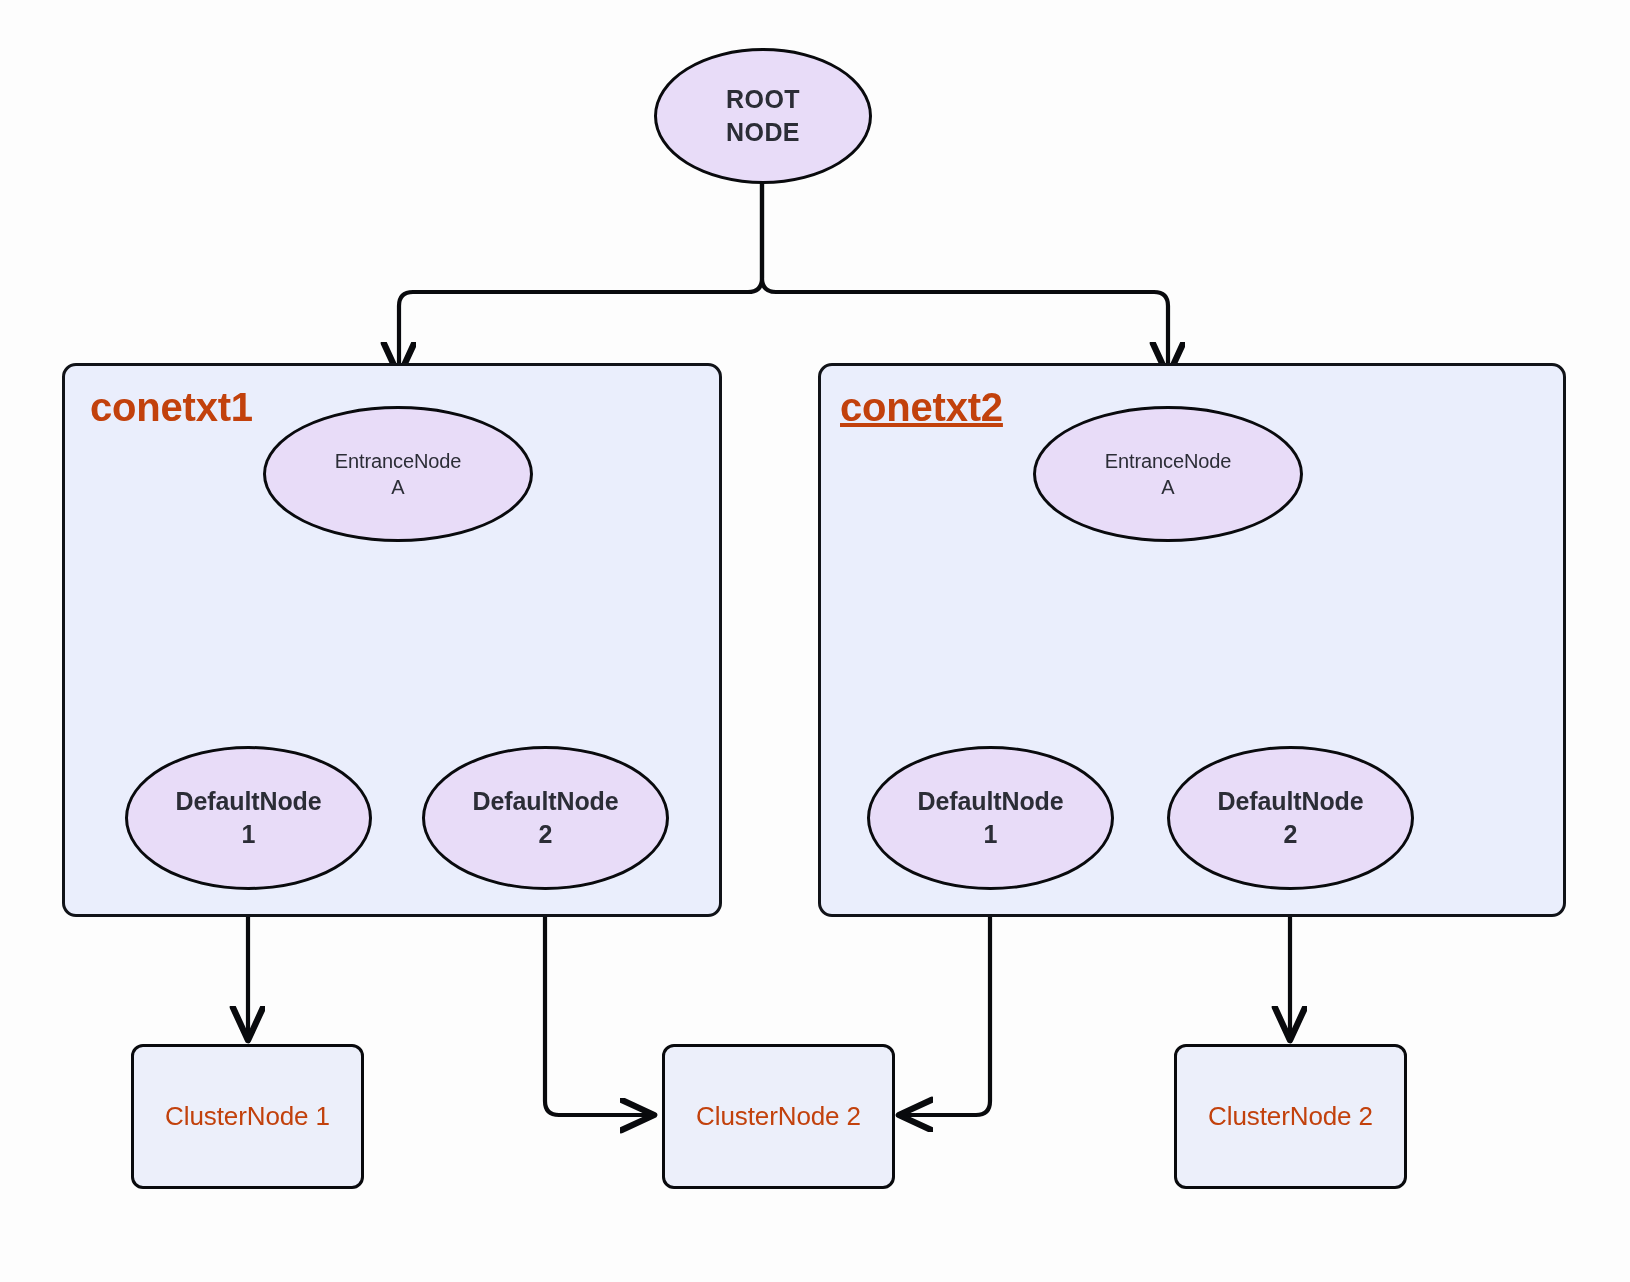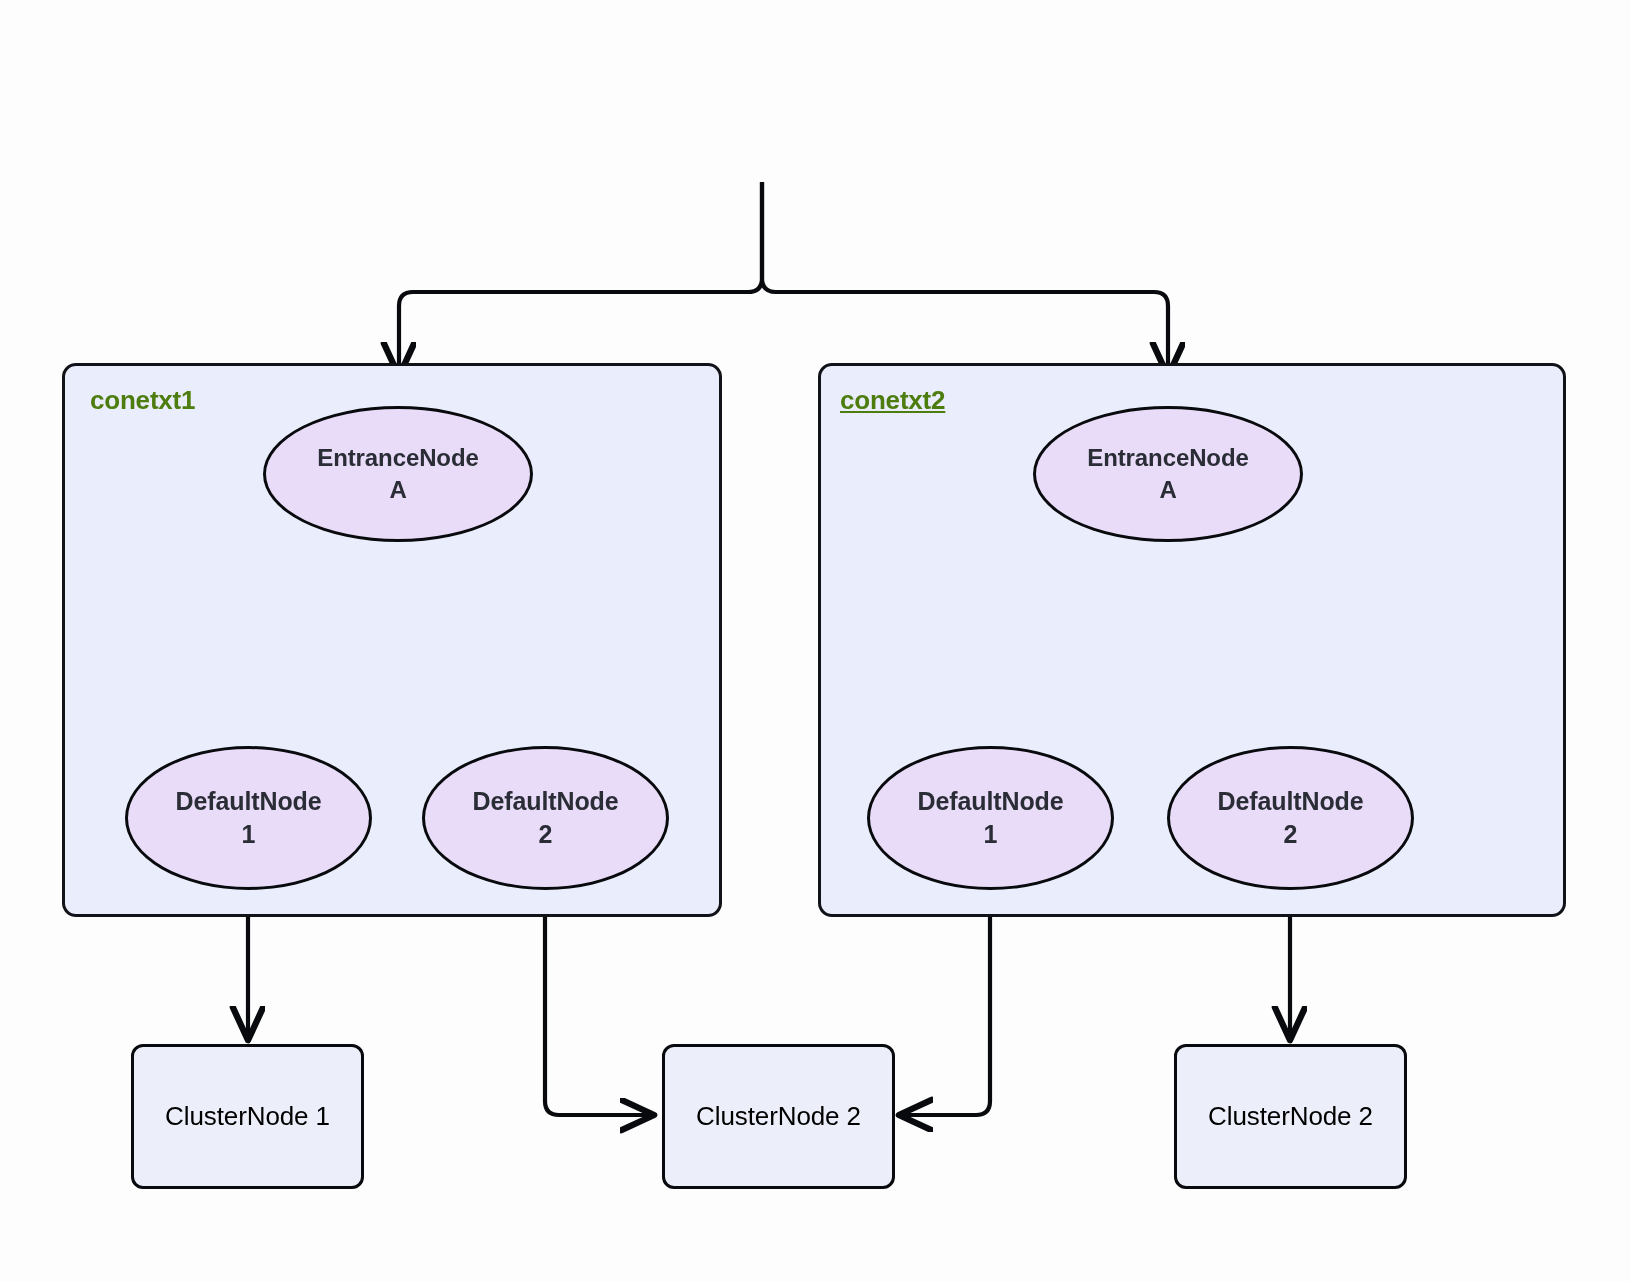--- a/index.html
+++ b/index.html
@@ -25,23 +25,23 @@
   }
   .subgraph {
     position: absolute;
     background: #eaeefc;
     border: 3px solid #111318;
     border-radius: 14px;
     box-sizing: border-box;
   }
   .subgraph-label {
     position: absolute;
-    font-size: 26px;
+    font-size: 40px;
     font-weight: 700;
-    color: #4d7c0f;
+    color: #c2410c;
     letter-spacing: -0.2px;
     white-space: nowrap;
   }
   .ellipse-node {
     position: absolute;
     background: #e8dcf8;
     border: 3.5px solid #090a0d;
     border-radius: 50%;
     box-sizing: border-box;
     display: flex;
@@ -50,42 +50,42 @@
     text-align: center;
     color: #2b2d36;
     line-height: 1.32;
   }
   .ellipse-node.root {
     font-size: 25px;
     font-weight: 700;
     letter-spacing: 0.4px;
   }
   .ellipse-node.entrance {
-    font-size: 24px;
-    font-weight: 700;
+    font-size: 20px;
+    font-weight: 400;
     letter-spacing: -0.1px;
   }
   .ellipse-node.defaultnode {
     font-size: 25px;
     font-weight: 700;
     letter-spacing: -0.1px;
   }
   .rect-node {
     position: absolute;
     background: #eceffa;
     border: 3.5px solid #090a0d;
     border-radius: 12px;
     box-sizing: border-box;
     display: flex;
     align-items: center;
     justify-content: center;
     text-align: right;
     font-size: 26px;
     font-weight: 400;
-    color: #000000;
+    color: #c2410c;
     letter-spacing: -0.1px;
   }
   .node-line { display: block; }
 </style>
 </head>
 <body>
 
 <div id="canvas">
 
   <svg id="edge-layer" viewBox="0 0 1630 1282">
@@ -117,20 +117,26 @@
       <path d="M1290,890 L1290,1036" marker-end="url(#arrowhead)"></path>
     </g>
   </svg>
 
   <div class="subgraph" style="left:62px; top:363px; width:660px; height:554px;"></div>
   <div class="subgraph-label" style="left:90px; top:385px;">conetxt1</div>
 
   <div class="subgraph" style="left:818px; top:363px; width:748px; height:554px;"></div>
   <div class="subgraph-label" style="left:840px; top:385px;text-decoration:underline;">conetxt2</div>
 
+  <div class="ellipse-node root" style="left:654px; top:48px; width:218px; height:136px;">
+    <span>
+      <span class="node-line">ROOT</span>
+      <span class="node-line">NODE</span>
+    </span>
+  </div>
 
   <div class="ellipse-node entrance" style="left:263px; top:406px; width:270px; height:136px;">
     <span>
       <span class="node-line">EntranceNode</span>
       <span class="node-line">A</span>
     </span>
   </div>
 
   <div class="ellipse-node defaultnode" style="left:125px; top:746px; width:247px; height:144px;">
     <span>

